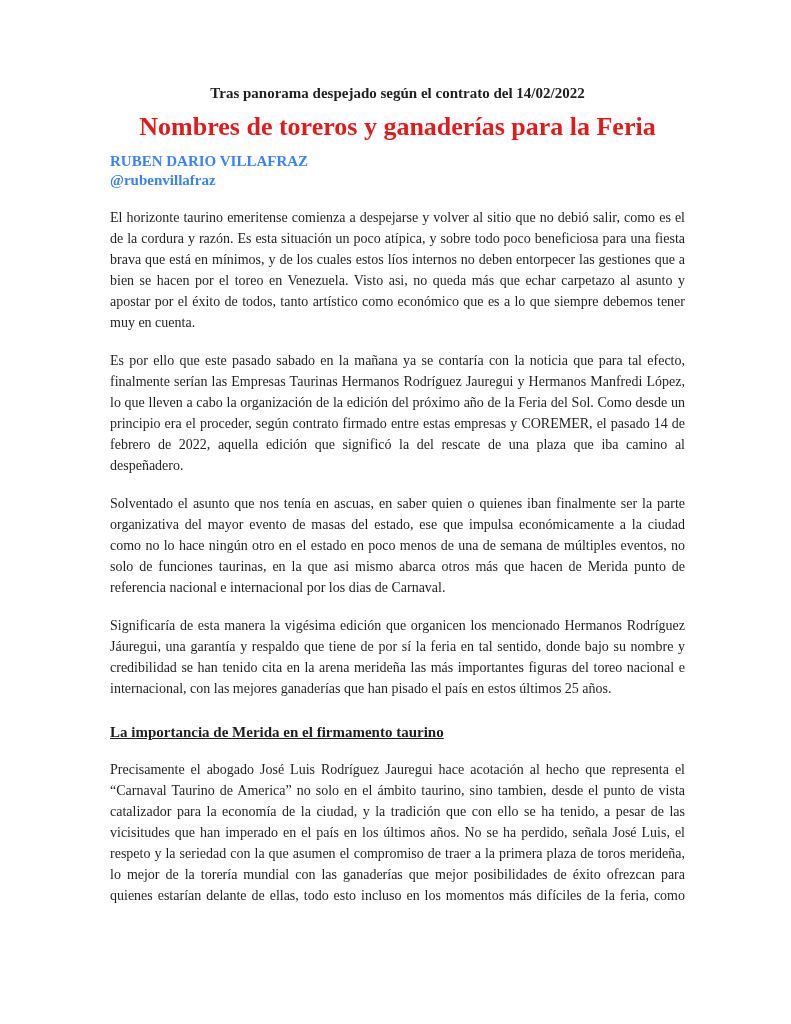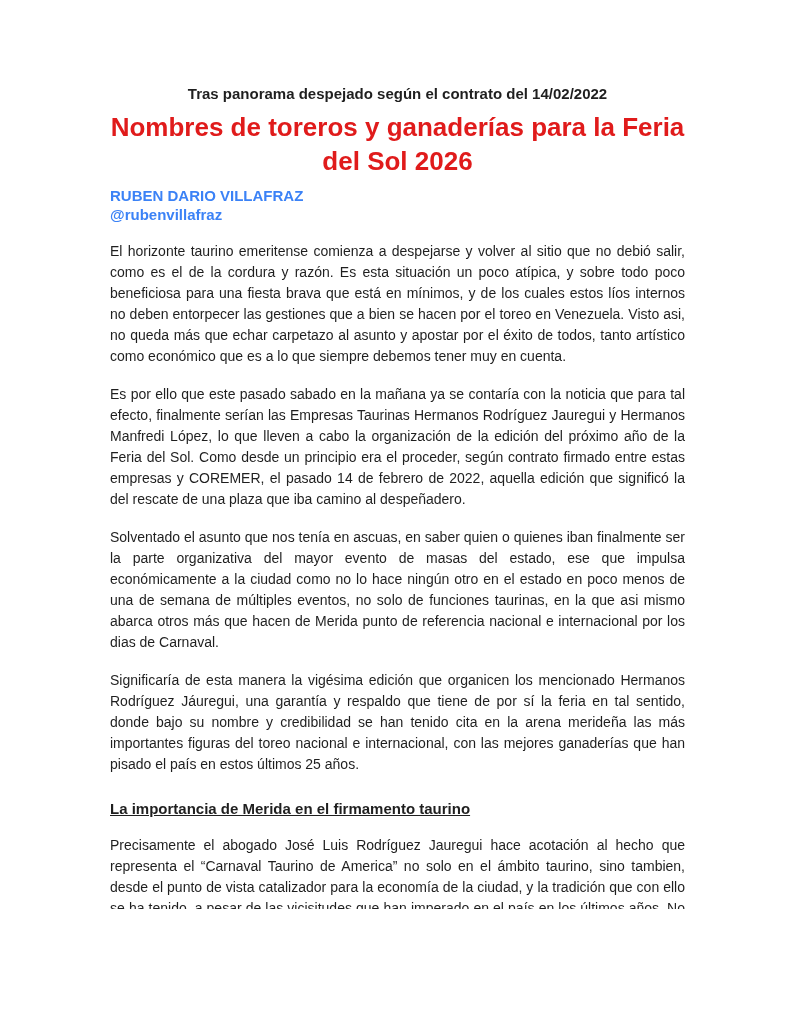--- a/index.html
+++ b/index.html
@@ -9,21 +9,21 @@
     background: #ffffff;
   }
   .page {
     position: relative;
     width: 791px;
     height: 909px;
     margin: 0 auto;
     background: #ffffff;
     box-sizing: border-box;
     padding: 84px 106px 40px 110px;
-    font-family: Liberation Sans, sans-serif;
+    font-family: Liberation Serif, serif;
     color: #1f1f1f;
     overflow: hidden;
   }
   .kicker {
     margin: 0;
     text-align: center;
     font-size: 15px;
     line-height: 19px;
     font-weight: bold;
     color: #1f1f1f;
@@ -67,21 +67,20 @@
 </style>
 </head>
 <body>
 
 <div class="page">
 
   <p class="kicker">Tras panorama despejado según el contrato del 14/02/2022</p>
 
   <h1 class="title" style="color: rgb(224, 27, 27);">
     <span class="title-line">Nombres de toreros y ganaderías para la Feria</span>
-    <span class="title-line">del Sol 2026</span>
   </h1>
 
   <div class="byline">
     <p>RUBEN DARIO VILLAFRAZ</p>
     <p>@rubenvillafraz</p>
   </div>
 
   <p class="body-para">El horizonte taurino emeritense comienza a despejarse y volver al sitio que no debió salir, como es el de la cordura y razón. Es esta situación un poco atípica, y sobre todo poco beneficiosa para una fiesta brava que está en mínimos, y de los cuales estos líos internos no deben entorpecer las gestiones que a bien se hacen por el toreo en Venezuela. Visto asi, no queda más que echar carpetazo al asunto y apostar por el éxito de todos, tanto artístico como económico que es a lo que siempre debemos tener muy en cuenta.</p>
 
   <p class="body-para">Es por ello que este pasado sabado en la mañana ya se contaría con la noticia que para tal efecto, finalmente serían las Empresas Taurinas Hermanos Rodríguez Jauregui y Hermanos Manfredi López, lo que lleven a cabo la organización de la edición del próximo año de la Feria del Sol. Como desde un principio era el proceder, según contrato firmado entre estas empresas y COREMER, el pasado 14 de febrero de 2022, aquella edición que significó la del rescate de una plaza que iba camino al despeñadero.</p>

